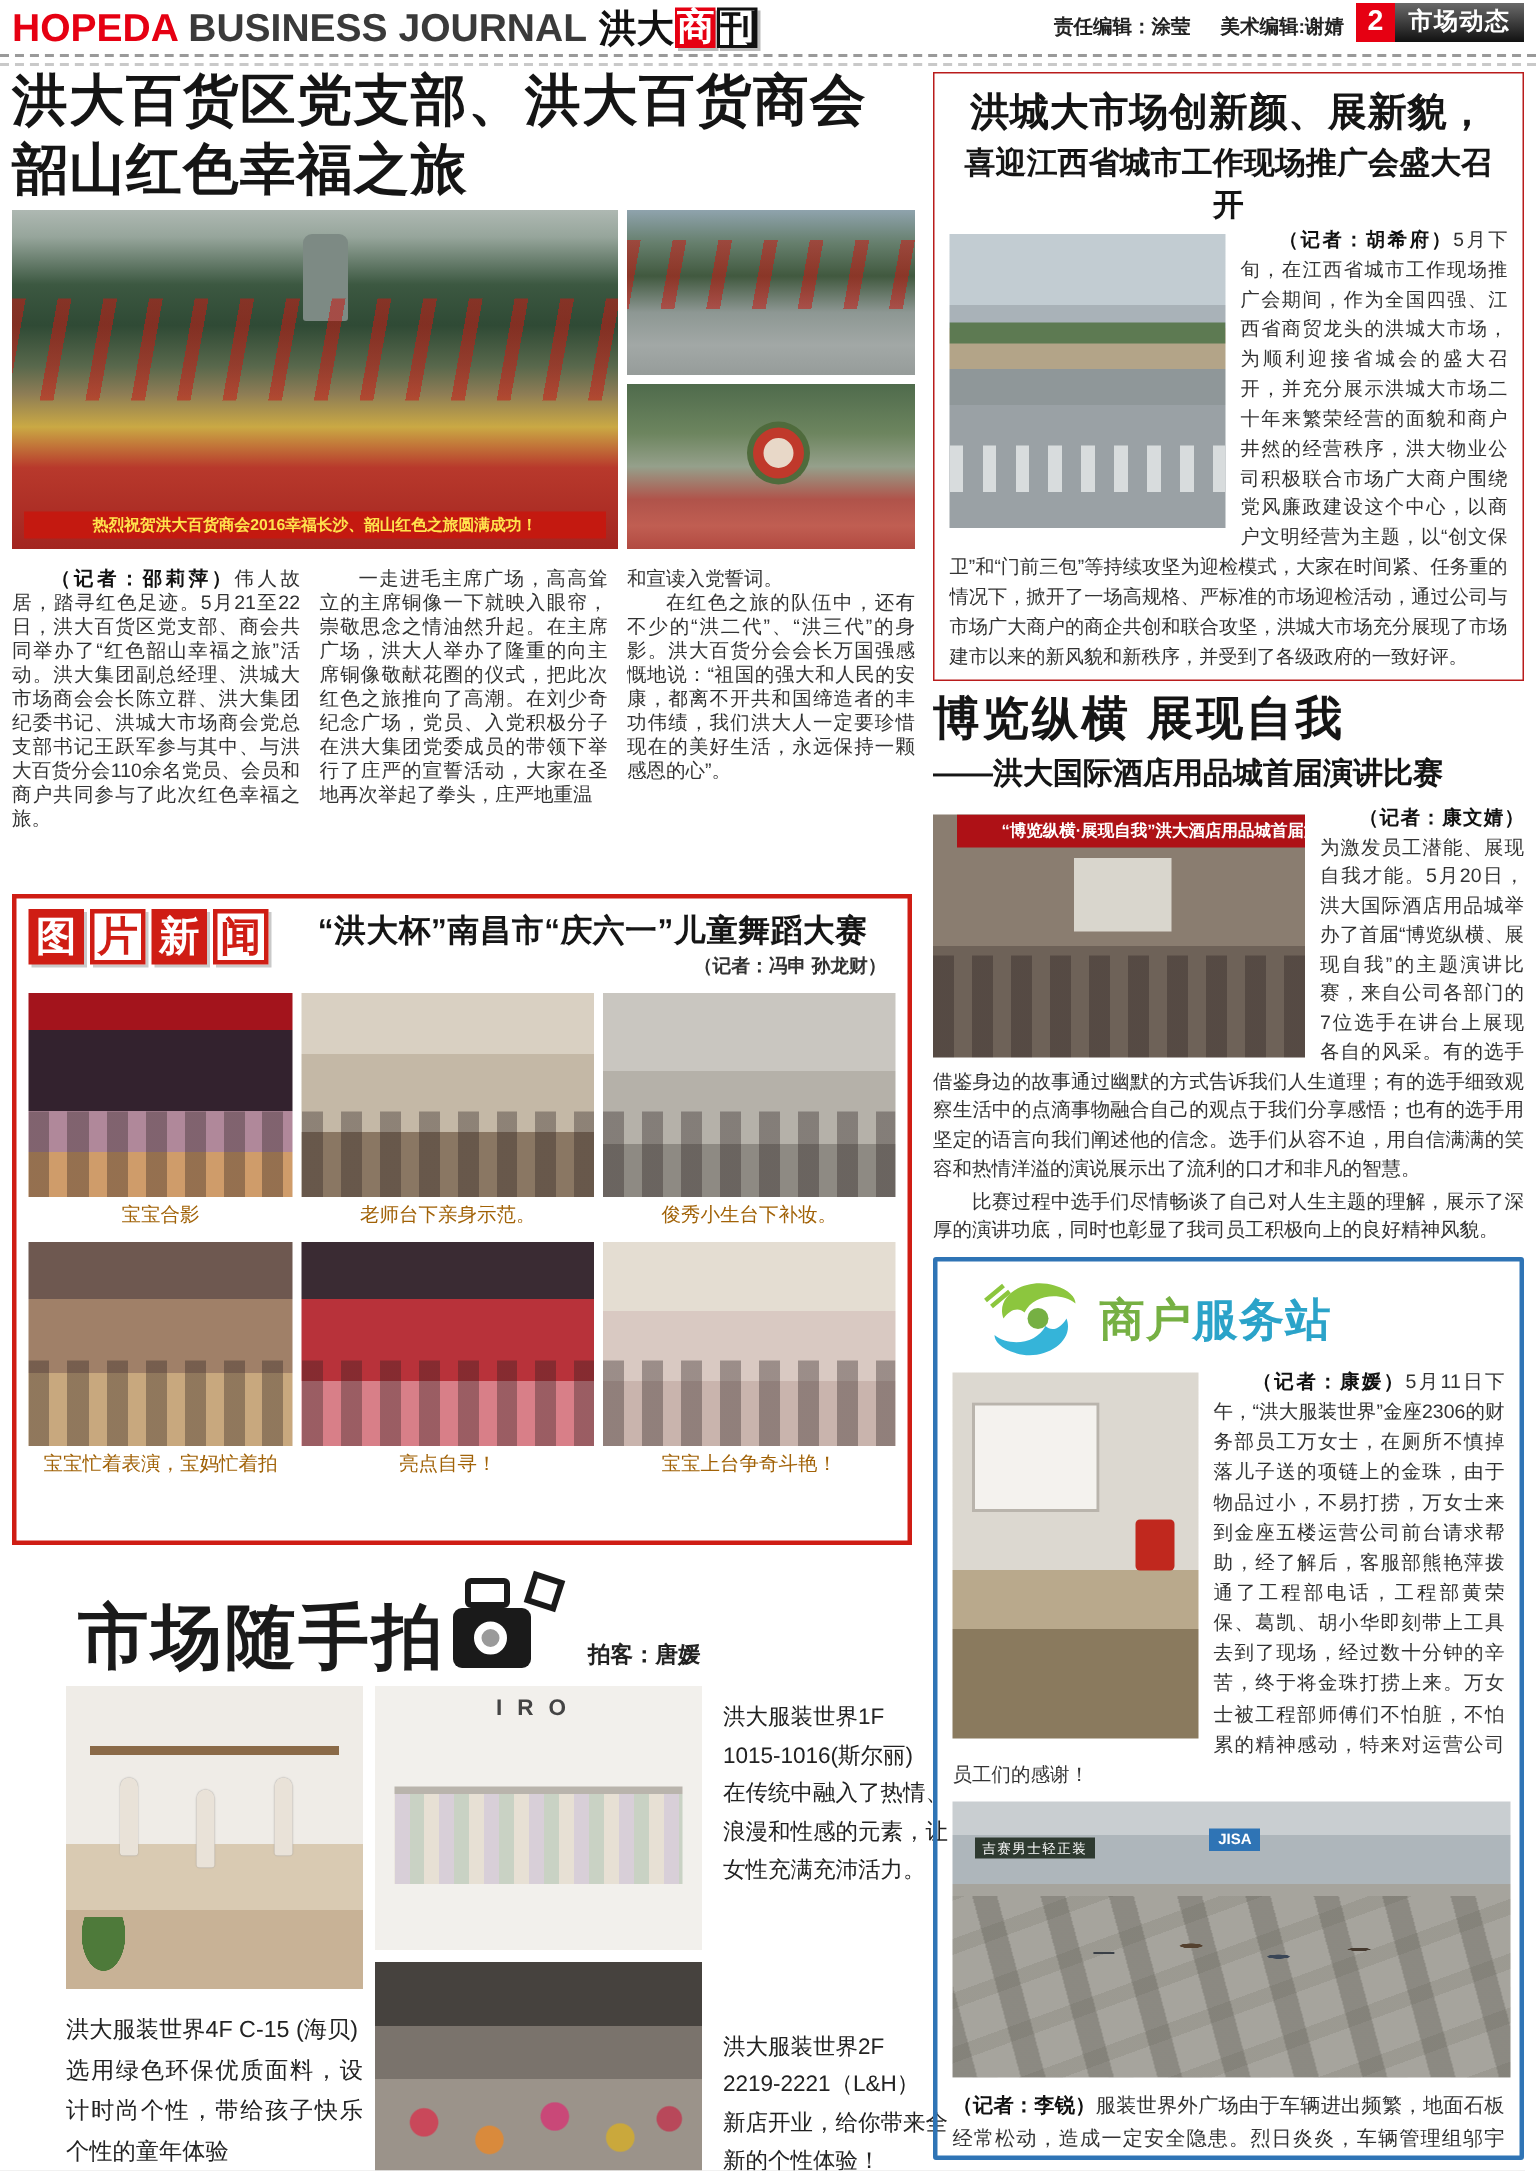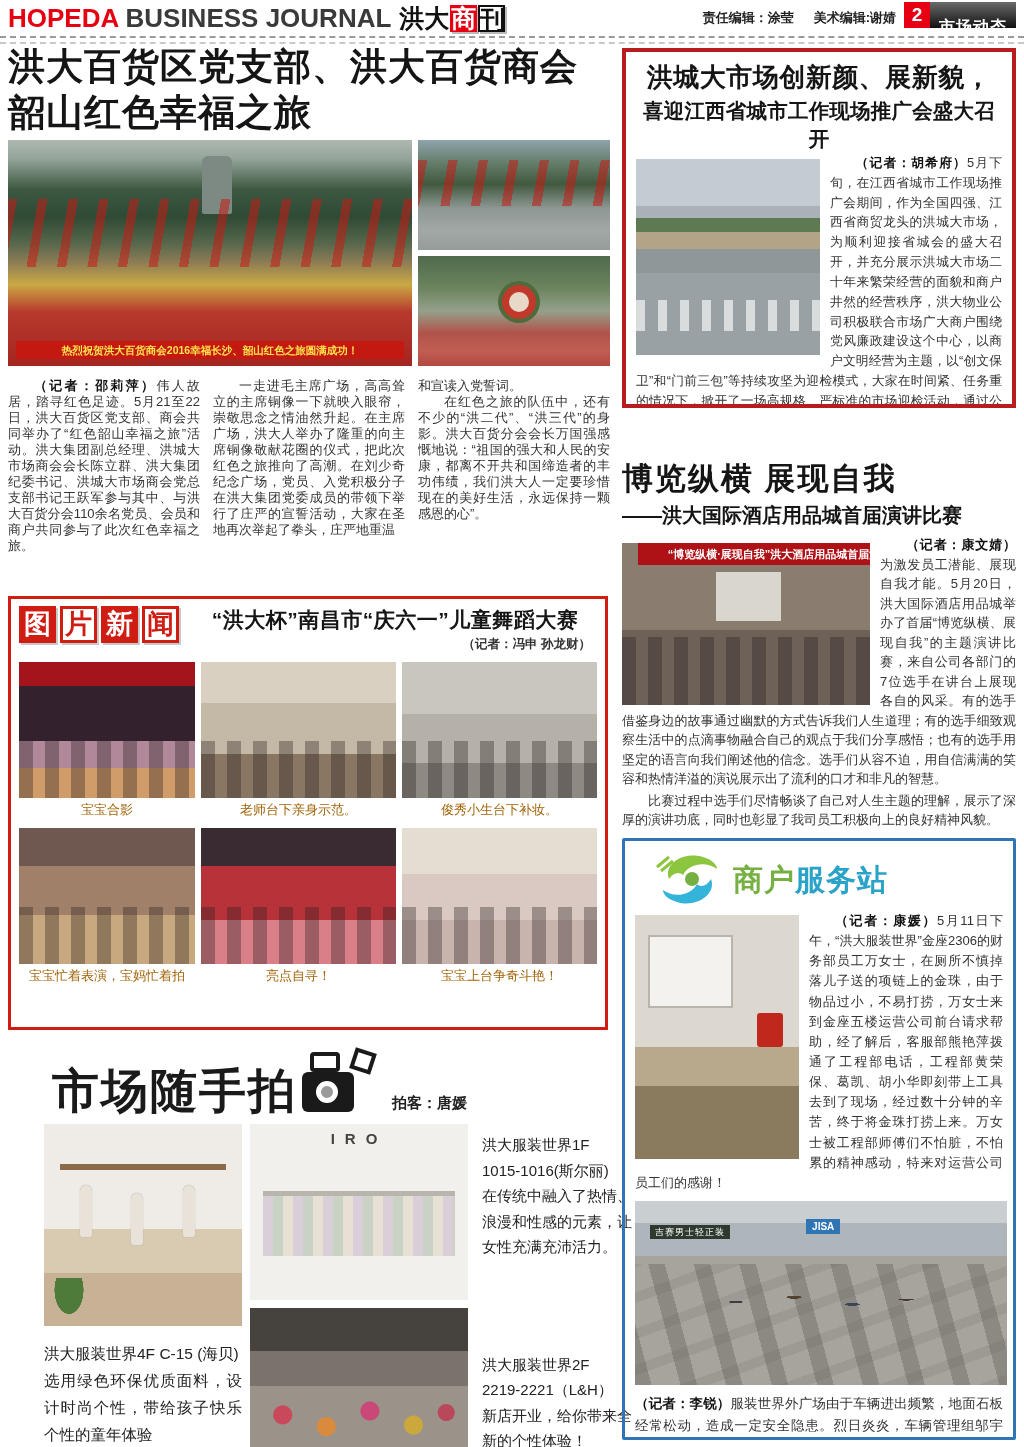--- a/index.html
+++ b/index.html
@@ -14,21 +14,21 @@
   .hdr { position:absolute; left:0; top:0; width:1024px; height:44px; }
   .hdr-inner { position:absolute; left:8px; right:8px; top:4px; height:28px; display:flex; align-items:center; }
   .mast-en { font-size:26px; font-weight:900; letter-spacing:0; color:#3a3a3a; }
   .mast-en b { color:#e60012; }
   .mast-cn { font-size:25px; font-weight:900; color:#111; margin-left:8px; display:flex; align-items:center; }
   .mast-box-red { display:inline-block; width:27px; height:27px; line-height:27px; text-align:center; background:#e60012; color:#fff; margin:0 1px; box-shadow:2px 2px 0 #bbb; }
   .mast-box-line { display:inline-block; width:27px; height:27px; line-height:25px; text-align:center; border:2px solid #111; color:#111; background:#fff; box-shadow:2px 2px 0 #bbb; }
   .hdr-editors { margin-left:auto; display:flex; gap:20px; font-size:13px; font-weight:bold; color:#222; padding-right:120px; }
   .pagetag { position:absolute; right:8px; top:2px; display:flex; align-items:center; }
   .pagetag .num { width:26px; height:26px; background:#e60012; color:#fff; font-size:19px; font-weight:900; text-align:center; line-height:26px; }
-  .pagetag .sec { height:26px; background:linear-gradient(180deg,#6a6a6a,#111); color:#fff; font-size:16px; font-weight:bold; line-height:26px; padding:12px 9px; letter-spacing:1px; }
+  .pagetag .sec { height:26px; background:linear-gradient(180deg,#6a6a6a,#111); color:#fff; font-size:16px; font-weight:bold; line-height:26px; padding:0 9px; letter-spacing:1px; }
   .dash1 { position:absolute; left:0; right:0; top:36px; border-top:2px dashed #9a9a9a; }
   .dash2 { position:absolute; left:0; right:0; top:42px; border-top:2px dashed #c9c9c9; }
 
   
   .ph { position:relative; overflow:hidden; background:#ccc; }
   .jtext { text-align:justify; color:#333; }
   .rep { font-weight:bold; color:#111; }
 
   
   .sh { position:absolute; left:8px; top:44px; width:602px; height:512px; }
@@ -43,21 +43,21 @@
   .ph-banner-bottom { position:absolute; left:2%; right:2%; bottom:7px; height:18px; background:#c41910; color:#ffe34d; font-size:10.5px; font-weight:bold; line-height:18px; text-align:center; white-space:nowrap; overflow:hidden; }
   .ph-shaoshan-march { background:linear-gradient(180deg,#8fa3ad 0,#667f6d 20%,#41593f 40%,#8d9793 62%,#a2a8a6 82%,#969c9a 100%); }
   .ph-shaoshan-march .flags { top:18%; height:42%; }
   .ph-shaoshan-wreath { background:linear-gradient(180deg,#4f6b4c 0,#6d855f 30%,#95a08b 50%,#b0534a 70%,#c05e52 86%,#b24a41 100%); }
   .wreath { position:absolute; left:44%; top:26%; width:34px; height:34px; border-radius:50%; border:7px solid #c0392b; box-shadow:0 0 0 4px #4f6b3c; background:#e8d8c8; }
   .sh-body { position:absolute; left:0; top:334px; width:602px; height:178px; display:flex; gap:13px; overflow:hidden; }
   .sh-col { width:192px; font-size:13px; line-height:1.23; overflow:hidden; }
   .ind { text-indent:2em; }
 
   
-  .mk { position:absolute; left:622px; top:48px; width:394px; height:360px; border:4px solid #b91c1c; padding:8px 10px; overflow:hidden; }
+  .mk { position:absolute; left:622px; top:48px; width:394px; height:406px; border:1px solid #b91c1c; padding:8px 10px; overflow:hidden; }
   .mk-t1 { font-size:26px; font-weight:900; color:#151515; text-align:center; letter-spacing:.5px; }
   .mk-t2 { font-size:20.5px; font-weight:900; color:#151515; text-align:center; margin-top:2px; letter-spacing:.2px; }
   .mk-photo { float:left; width:184px; height:196px; margin:6px 10px 4px 0; }
   .ph-market-street { background:linear-gradient(180deg,#c2ccd2 0 24%,#a9b2b8 24% 32%,#b3a488 32% 46%,#8f9799 46% 58%,#9aa1a5 58% 100%); }
   .cross { position:absolute; left:0; bottom:12%; width:100%; height:16%; background:repeating-linear-gradient(90deg,#d8dcdd 0 9px, rgba(0,0,0,0) 9px 22px); }
   .trees { position:absolute; left:0; top:30%; width:100%; height:7%; background:#5d7a52; }
   .mk-body { font-size:12.8px; line-height:1.55; }
 
   
   .sp { position:absolute; left:622px; top:458px; width:394px; height:374px; overflow:hidden; }

